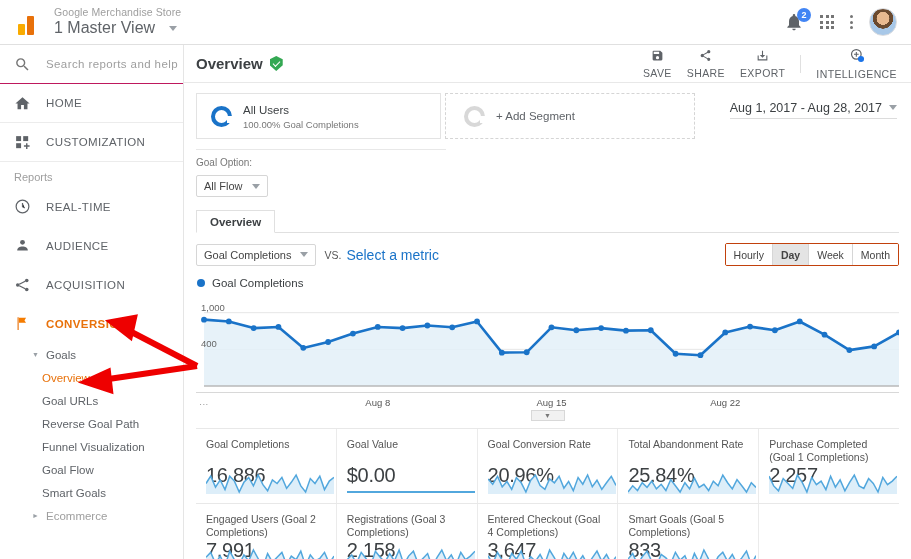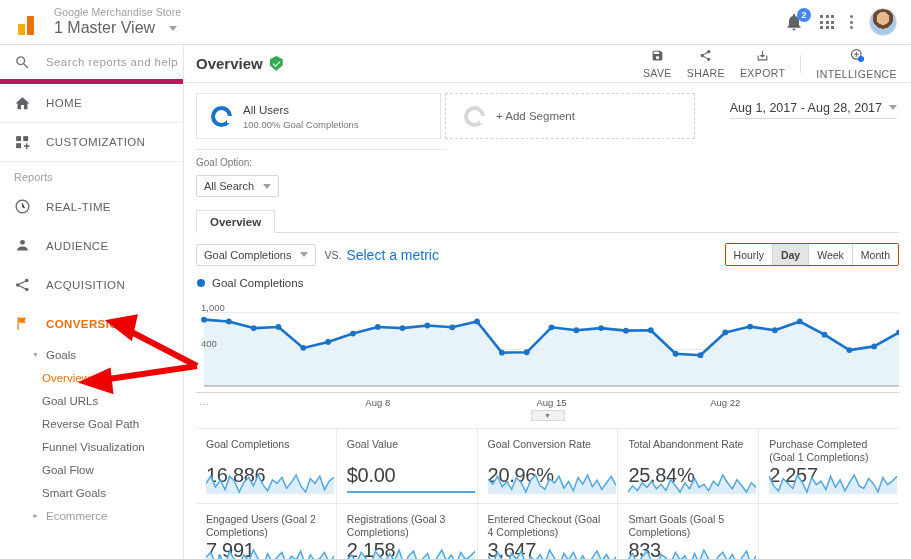--- a/index.html
+++ b/index.html
@@ -50,21 +50,21 @@
   
   #sidebar {
     position: absolute; top: 45px; left: 0; width: 184px; height: 514px;
     background: #fff; border-right: 1px solid #e5e5e5; overflow: hidden;
   }
   .nav-row {
     height: 39px; display: flex; align-items: center; padding-left: 14px;
     cursor: pointer; color: #5f6368; font-size: 11.5px; letter-spacing: .4px;
   }
   .nav-row .ni { width: 32px; display: flex; align-items: center; }
-  #search-row { border-bottom: 5px solid #be185d; color: #9e9e9e; text-align: center; }
+  #search-row { border-bottom: 1px solid #be185d; color: #9e9e9e; text-align: center; }
   .sep { border-bottom: 1px solid #ececec; }
   .reports-label { padding: 9px 0 4px 14px; font-size: 11px; color: #9e9e9e; }
   .nav-row.active-parent { color: #e8710a; font-weight: bold; }
   .sub-row {
     height: 23px; display: flex; align-items: center; font-size: 11.5px;
     color: #5f6368; cursor: pointer; padding-left: 32px;
   }
   .sub-row .tri {
     width: 14px; font-size: 7px; color: #9aa0a6; flex: none;
   }
@@ -389,21 +389,21 @@
     <div id="daterange">
       <span>Aug 1, 2017 - Aug 28, 2017</span>
       <span class="caret-down"></span>
     </div>
   </div>
 
   <div id="goal-option-wrap">
     <div id="goal-opt-line">
       <div id="goal-opt-label">Goal Option:</div>
       <div class="select-box">
-        <span>All Search</span>
+        <span>All Flow</span>
         <span class="caret-down"></span>
       </div>
     </div>
   </div>
 
   <div id="tabrow">
     <div id="tab-overview">
       <span>Overview</span>
     </div>
   </div>

